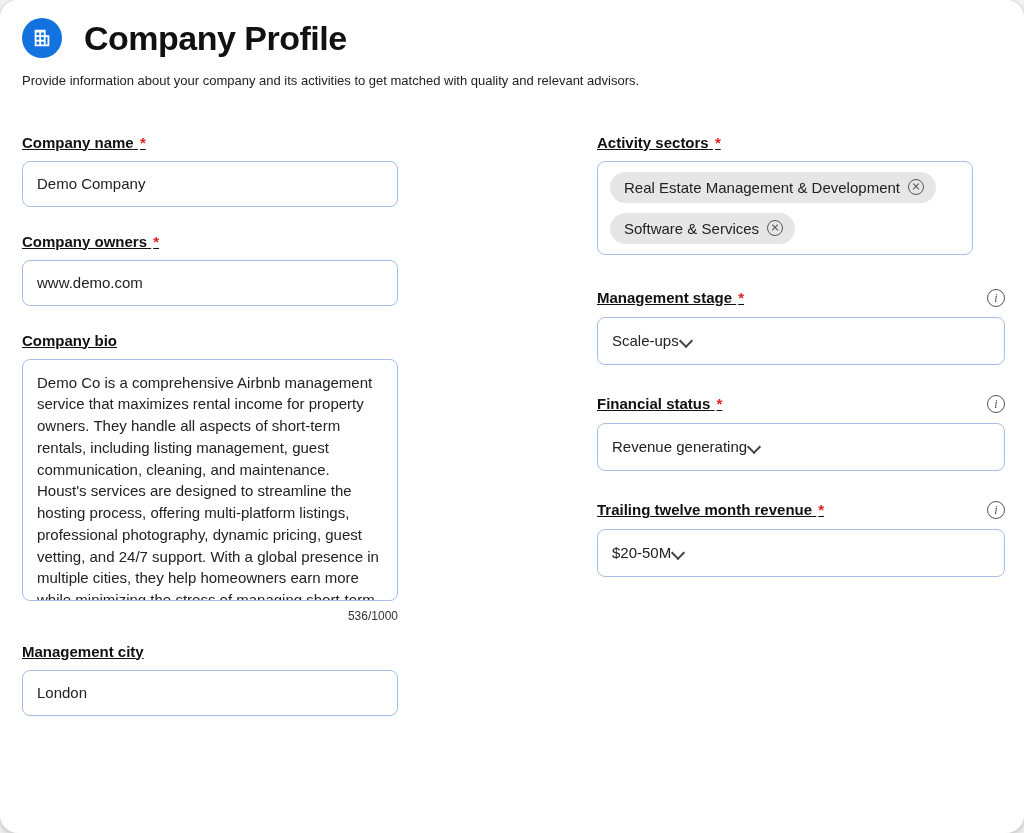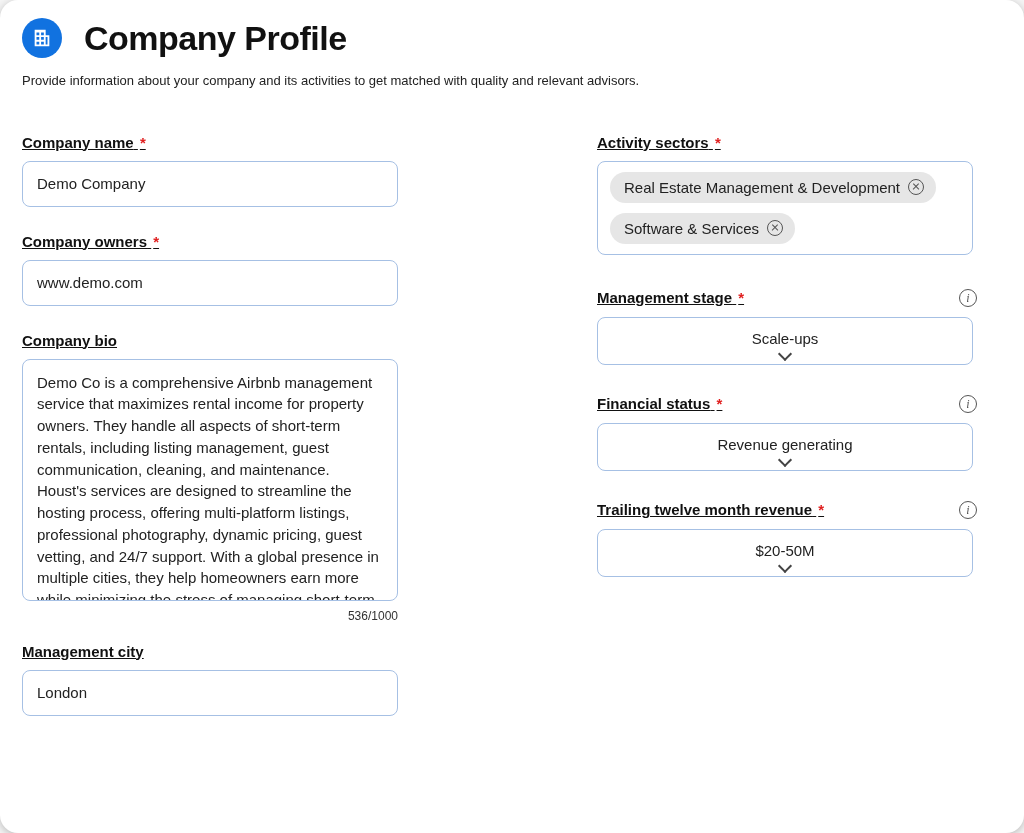--- a/index.html
+++ b/index.html
@@ -139,26 +139,25 @@
       content: "";
       position: absolute;
       left: 3px; top: 6px;
       width: 8px; height: 1.3px;
       background: #555;
     }
     .tag-x::before { transform: rotate(45deg); }
     .tag-x::after { transform: rotate(-45deg); }
     .select {
       height: 48px;
-      width: 376px;
-      display: flex;
-      align-items: center;
-      justify-content: space-between;
+      width: 408px;
+      display: flex;
+      align-items: center;
+      justify-content: flex-start;
       cursor: pointer;
-      flex-direction: column;
     }
     .chevron {
       width: 14px; height: 14px;
       position: relative;
     }
     .chevron::before {
       content: "";
       position: absolute;
       top: 2px; left: 2px;
       width: 8px; height: 8px;

